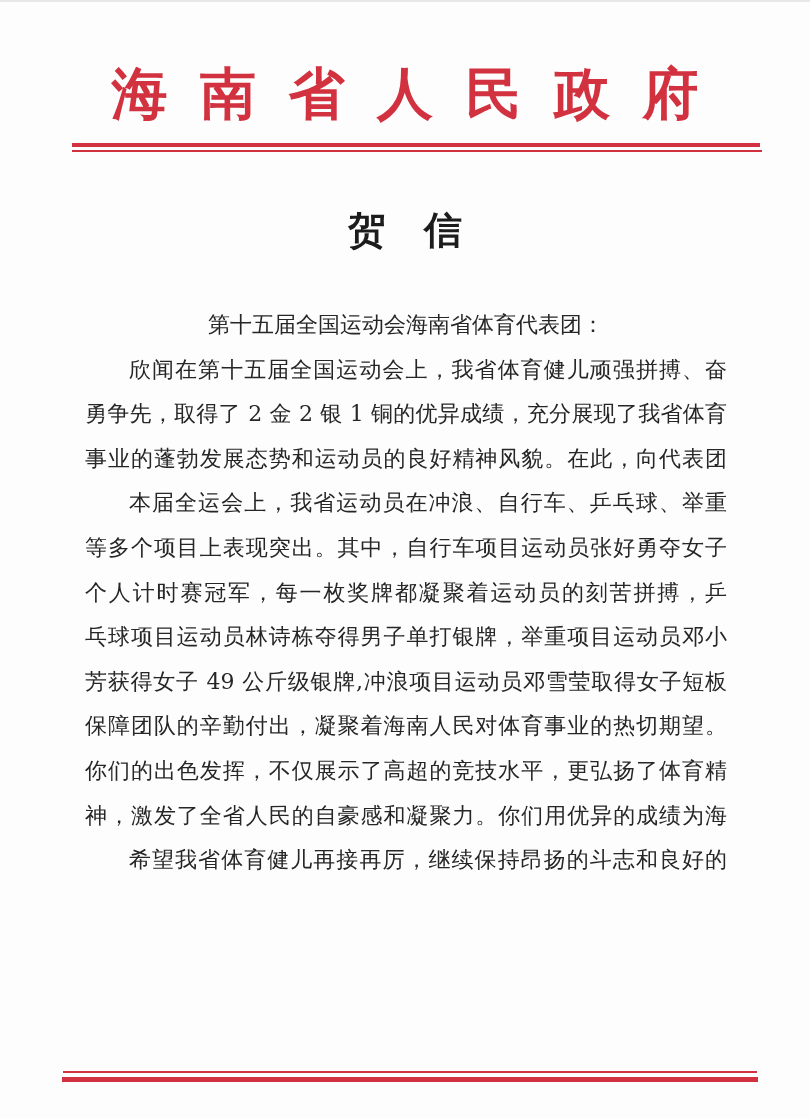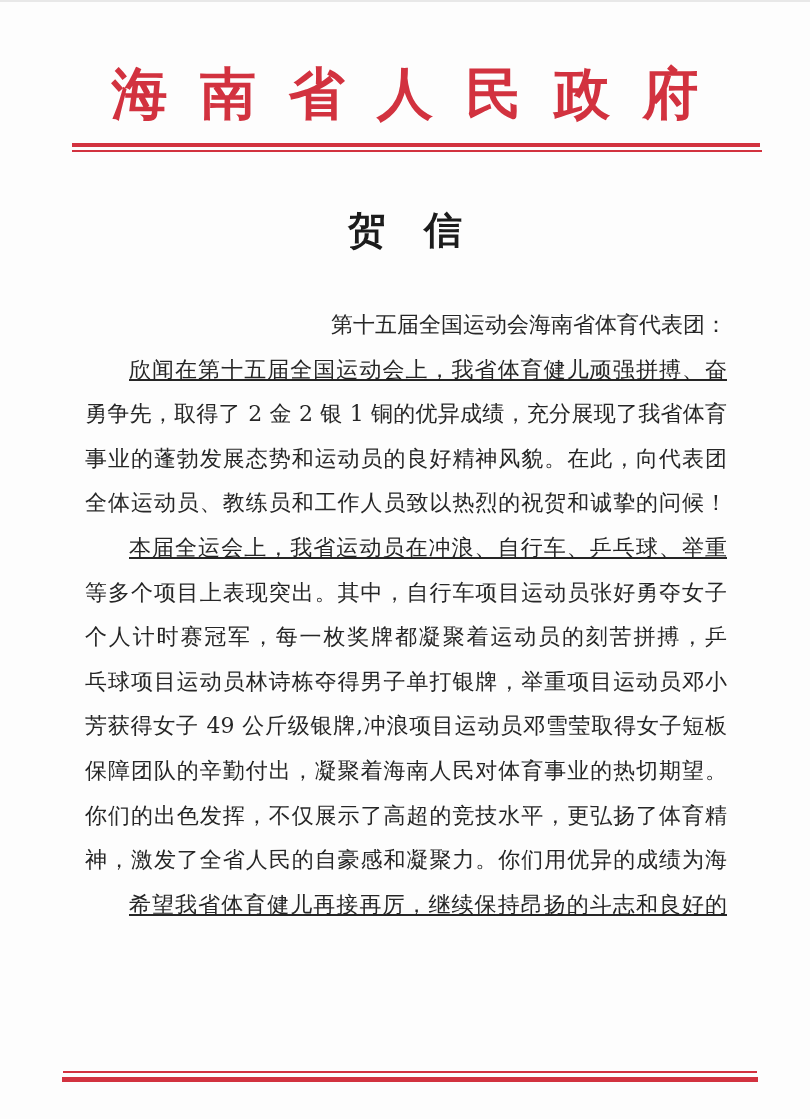--- a/index.html
+++ b/index.html
@@ -48,31 +48,31 @@
   .body-block{
     position:absolute;
     top:301px;left:85px;width:642px;
     color:var(--ink);
     font-size:22px;
   }
   .body-line{
     height:44.6px;
     line-height:44.6px;
     white-space:nowrap;
-    text-align:right;
+    text-align:center;
     overflow:visible;
   }
   .body-line.just{
     white-space:normal;
     text-align:justify;
     text-align-last:justify;
     word-break:break-all;
   }
   .body-line.indent{padding-left:44px;}
-  .body-line.just.indent{padding-left:44px;text-decoration:underline;}
+  .body-line.just.indent{padding-left:44px;}
   
   .rule-bottom-thin {top:1069px;left:63px;right:53px;height:2px;}
   .rule-bottom-thick{top:1075px;left:62px;right:52px;height:5px;}
 </style>
 </head>
 <body>
 
 <div class="page">
 
   <div class="org-name">海南省人民政府</div>
@@ -80,21 +80,20 @@
   <div class="rule rule-top-thick"></div>
   <div class="rule rule-top-thin"></div>
 
   <div class="doc-title">贺　信</div>
 
   <div class="body-block">
     <div class="body-line">第十五届全国运动会海南省体育代表团：</div>
     <div class="body-line indent just">欣闻在第十五届全国运动会上，我省体育健儿顽强拼搏、奋</div>
     <div class="body-line just">勇争先，取得了 2 金 2 银 1 铜的优异成绩，充分展现了我省体育</div>
     <div class="body-line just">事业的蓬勃发展态势和运动员的良好精神风貌。在此，向代表团</div>
-    <div class="body-line just">全体运动员、教练员和工作人员致以热烈的祝贺和诚挚的问候！</div>
     <div class="body-line indent just">本届全运会上，我省运动员在冲浪、自行车、乒乓球、举重</div>
     <div class="body-line just">等多个项目上表现突出。其中，自行车项目运动员张好勇夺女子</div>
     <div class="body-line just">个人计时赛冠军，每一枚奖牌都凝聚着运动员的刻苦拼搏，乒</div>
     <div class="body-line just">乓球项目运动员林诗栋夺得男子单打银牌，举重项目运动员邓小</div>
     <div class="body-line just">芳获得女子 49 公斤级银牌,冲浪项目运动员邓雪莹取得女子短板</div>
     <div class="body-line just">保障团队的辛勤付出，凝聚着海南人民对体育事业的热切期望。</div>
     <div class="body-line just">你们的出色发挥，不仅展示了高超的竞技水平，更弘扬了体育精</div>
     <div class="body-line just">神，激发了全省人民的自豪感和凝聚力。你们用优异的成绩为海</div>
     <div class="body-line indent just">希望我省体育健儿再接再厉，继续保持昂扬的斗志和良好的</div>
   </div>

